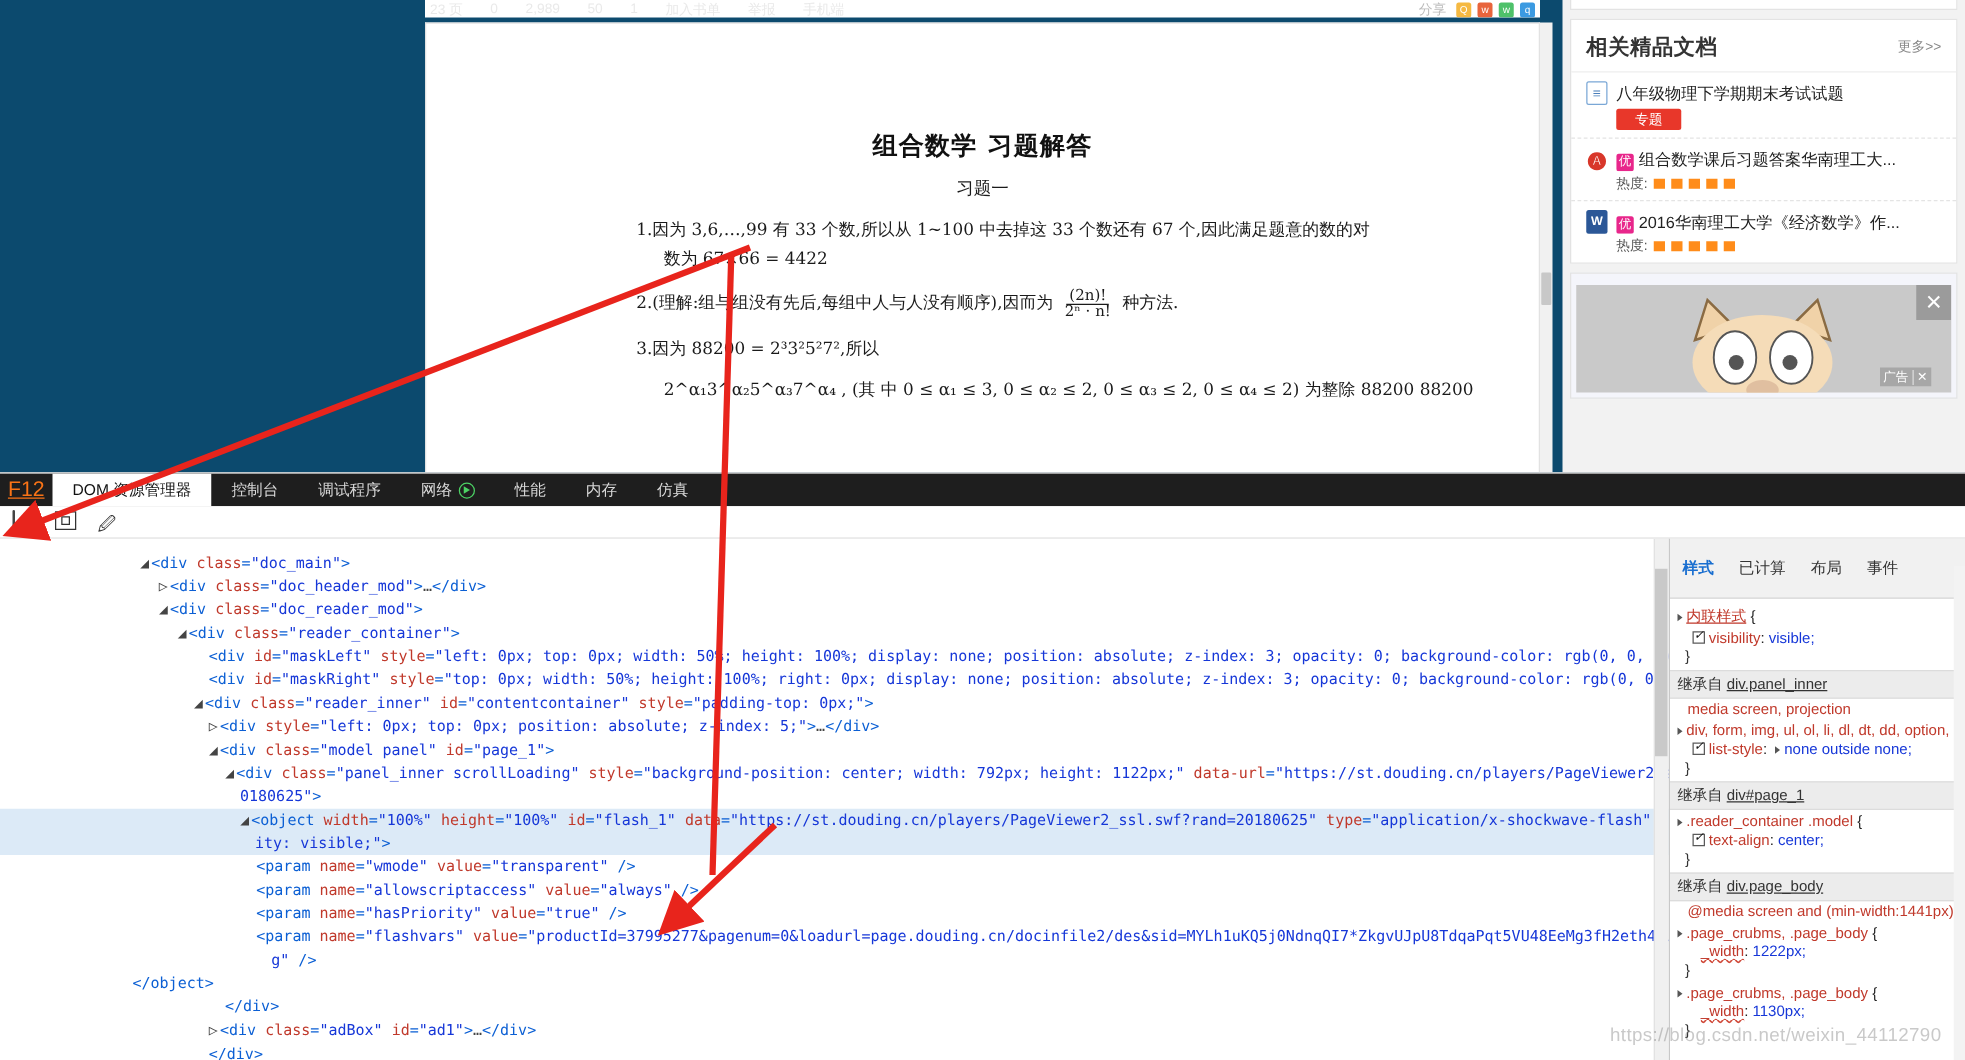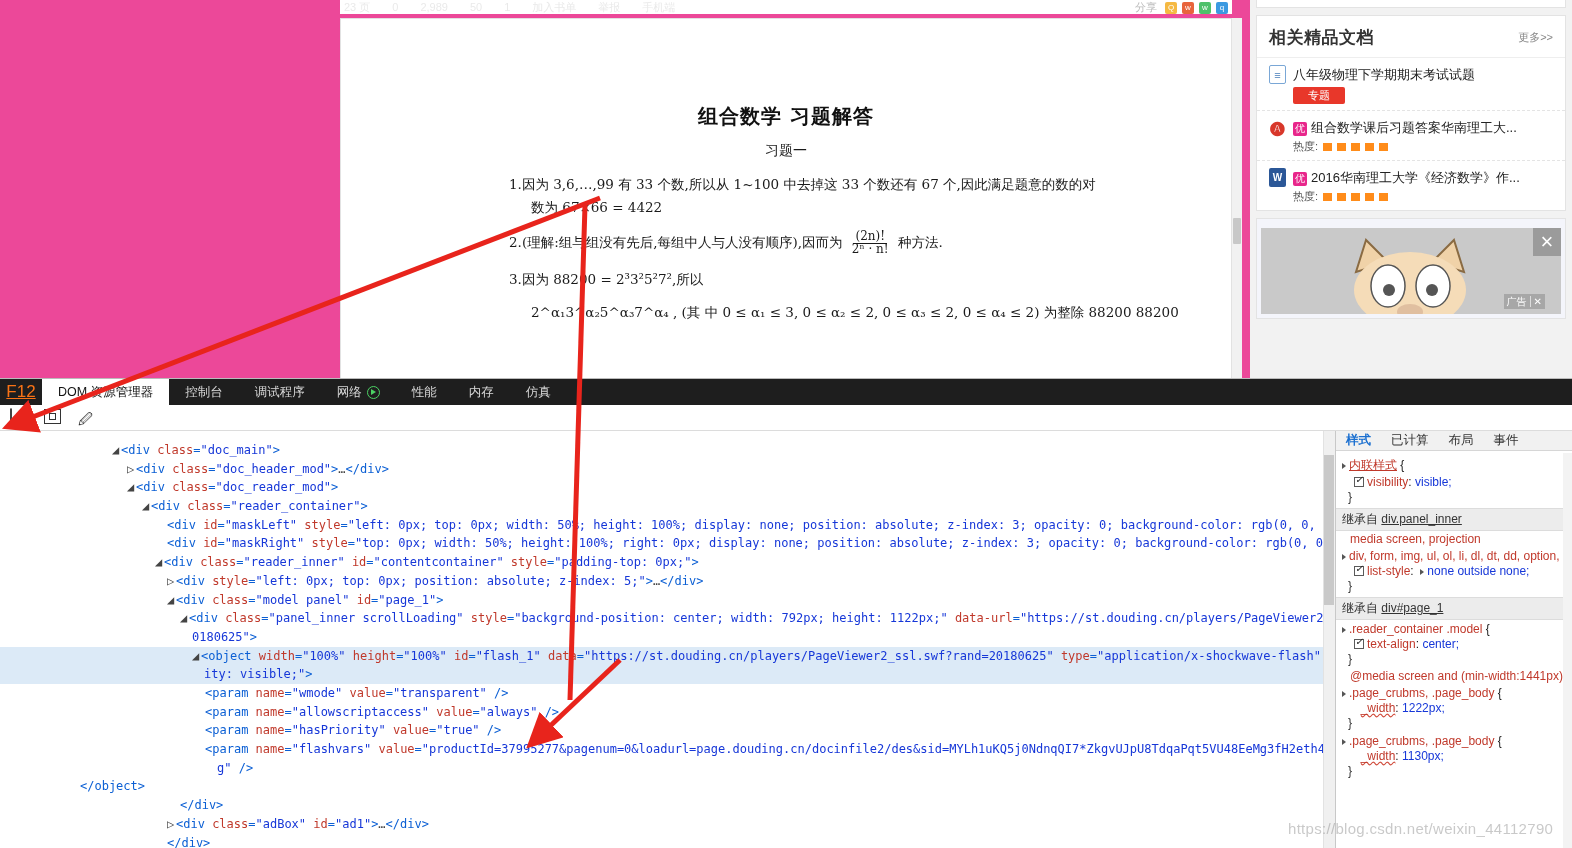--- a/index.html
+++ b/index.html
@@ -8,21 +8,21 @@
     width: 1572px; height: 848px;
     overflow: hidden;
     background: #ffffff;
     font-family: "Liberation Sans", sans-serif;
   }
   #root { position: relative; width: 1572px; height: 848px; background: #fff; }
 
   
   .page-area {
     position: absolute; left: 0; top: 0; width: 1572px; height: 378px;
-    background: #ec4899; overflow: hidden;
+    background: #0c4a6e; overflow: hidden;
   }
   .page-toolbar {
     position: absolute; left: 340px; top: 0; width: 892px; height: 14px;
     background: #ffffff; display: flex; align-items: center; gap: 22px;
     padding-left: 4px; font-size: 11px; color: #cfcfcf; overflow: hidden;
     white-space: nowrap;
   }
   .page-toolbar .tb-item { opacity: .45; }
   .page-toolbar .tb-right {
     position: absolute; right: 4px; top: 0; display: flex; align-items: center; gap: 5px;
@@ -174,21 +174,21 @@
   .attr { color: #c0392b; }
   .val { color: #1637d8; }
   .txt { color: #444; }
 
   
   .styles-pane {
     flex: 0 0 237px; border-left: 1px solid #c8c8c8; background: #fff;
     font-size: 12px; color: #222; overflow: hidden; position: relative;
   }
   .st-tabs { display: flex; gap: 0; background: #f1f1f1; border-bottom: 1px solid #d6d6d6; }
-  .st-tab { padding: 1px 10px; font-size: 12.5px; color: #333; cursor: pointer; }
+  .st-tab { padding: 15px 10px; font-size: 12.5px; color: #333; cursor: pointer; }
   .st-tab.active { color: #1a6fd0; font-weight: bold; }
   .st-body { padding: 4px 0 0 0; font-family: "Liberation Sans", sans-serif; }
   .st-rule { padding: 2px 6px; }
   .st-sel { color: #c0392b; }
   .st-sel.ul { text-decoration: underline; }
   .st-prop { color: #c0392b; }
   .st-val { color: #1637d8; }
   .st-inherit { background: #ececec; color: #333; padding: 2px 6px; border-top: 1px solid #dcdcdc;
                 border-bottom: 1px solid #dcdcdc; margin-top: 2px; }
   .st-inherit u { color: #333; }
@@ -408,21 +408,21 @@
         <div class="node tall sel" style="padding-left:192px"><span class="tw">◢</span><span class="pun">&lt;</span><span class="tag">object </span><span class="attr">width</span><span class="pun">=</span><span class="val">"100%"</span> <span class="attr">height</span><span class="pun">=</span><span class="val">"100%"</span> <span class="attr">id</span><span class="pun">=</span><span class="val">"flash_1"</span> <span class="attr">data</span><span class="pun">=</span><span class="val">"https://st.douding.cn/players/PageViewer2_ssl.swf?rand=20180625"</span> <span class="attr">type</span><span class="pun">=</span><span class="val">"application/x-shockwave-flash"</span> <span class="attr">style</span><span class="val">"visibil<br><span style="padding-left:12px">ity: visible;"</span></span><span class="pun">&gt;</span></div>
 
         <div class="node" style="padding-left:205px"><span class="pun">&lt;</span><span class="tag">param </span><span class="attr">name</span><span class="pun">=</span><span class="val">"wmode"</span> <span class="attr">value</span><span class="pun">=</span><span class="val">"transparent"</span> <span class="pun">/&gt;</span></div>
 
         <div class="node" style="padding-left:205px"><span class="pun">&lt;</span><span class="tag">param </span><span class="attr">name</span><span class="pun">=</span><span class="val">"allowscriptaccess"</span> <span class="attr">value</span><span class="pun">=</span><span class="val">"always"</span> <span class="pun">/&gt;</span></div>
 
         <div class="node" style="padding-left:205px"><span class="pun">&lt;</span><span class="tag">param </span><span class="attr">name</span><span class="pun">=</span><span class="val">"hasPriority"</span> <span class="attr">value</span><span class="pun">=</span><span class="val">"true"</span> <span class="pun">/&gt;</span></div>
 
         <div class="node tall" style="padding-left:205px"><span class="pun">&lt;</span><span class="tag">param </span><span class="attr">name</span><span class="pun">=</span><span class="val">"flashvars"</span> <span class="attr">value</span><span class="pun">=</span><span class="val">"productId=37995277&amp;pagenum=0&amp;loadurl=page.douding.cn/docinfile2/des&amp;sid=MYLh1uKQ5j0NdnqQI7*ZkgvUJpU8TdqaPqt5VU48EeMg3fH2eth4NU1U8QNrenk<br><span style="padding-left:12px">g"</span></span> <span class="pun">/&gt;</span></div>
 
-        <div class="node" style="padding-left:80px"><span class="pun">&lt;/object&gt;</span></div>
+        <div class="node" style="padding-left:106px"><span class="pun">&lt;/object&gt;</span></div>
 
         <div class="node" style="padding-left:180px"><span class="pun">&lt;/div&gt;</span></div>
 
         <div class="node" style="padding-left:167px"><span class="tw">▷</span><span class="pun">&lt;</span><span class="tag">div </span><span class="attr">class</span><span class="pun">=</span><span class="val">"adBox"</span> <span class="attr">id</span><span class="pun">=</span><span class="val">"ad1"</span><span class="pun">&gt;</span><span class="txt">…</span><span class="pun">&lt;/div&gt;</span></div>
 
         <div class="node" style="padding-left:167px"><span class="pun">&lt;/div&gt;</span></div>
 
         <div class="dom-scroll">
           <div class="dom-thumb"></div>
         </div>
@@ -455,20 +455,21 @@
           </div>
 
           <div class="st-inherit"><span>继承自</span> <u>div#page_1</u></div>
 
           <div class="st-rule">
             <div><i class="tri"></i><span class="st-sel">.reader_container .model</span> <span>{</span></div>
             <div class="st-line"><i class="cb"></i><span class="st-prop">text-align</span><span>: </span><span class="st-val">center;</span></div>
             <div class="st-brace">}</div>
           </div>
 
+          <div class="st-inherit"><span>继承自</span> <u>div.page_body</u></div>
 
           <div class="st-media">@media screen and (min-width:1441px)</div>
 
           <div class="st-rule">
             <div><i class="tri"></i><span class="st-sel">.page_crubms, .page_body</span> <span>{</span></div>
             <div class="st-line">&nbsp;&nbsp;<span class="st-prop wavy">_width</span><span>: </span><span class="st-val">1222px;</span></div>
             <div class="st-brace">}</div>
           </div>
 
           <div class="st-rule">

